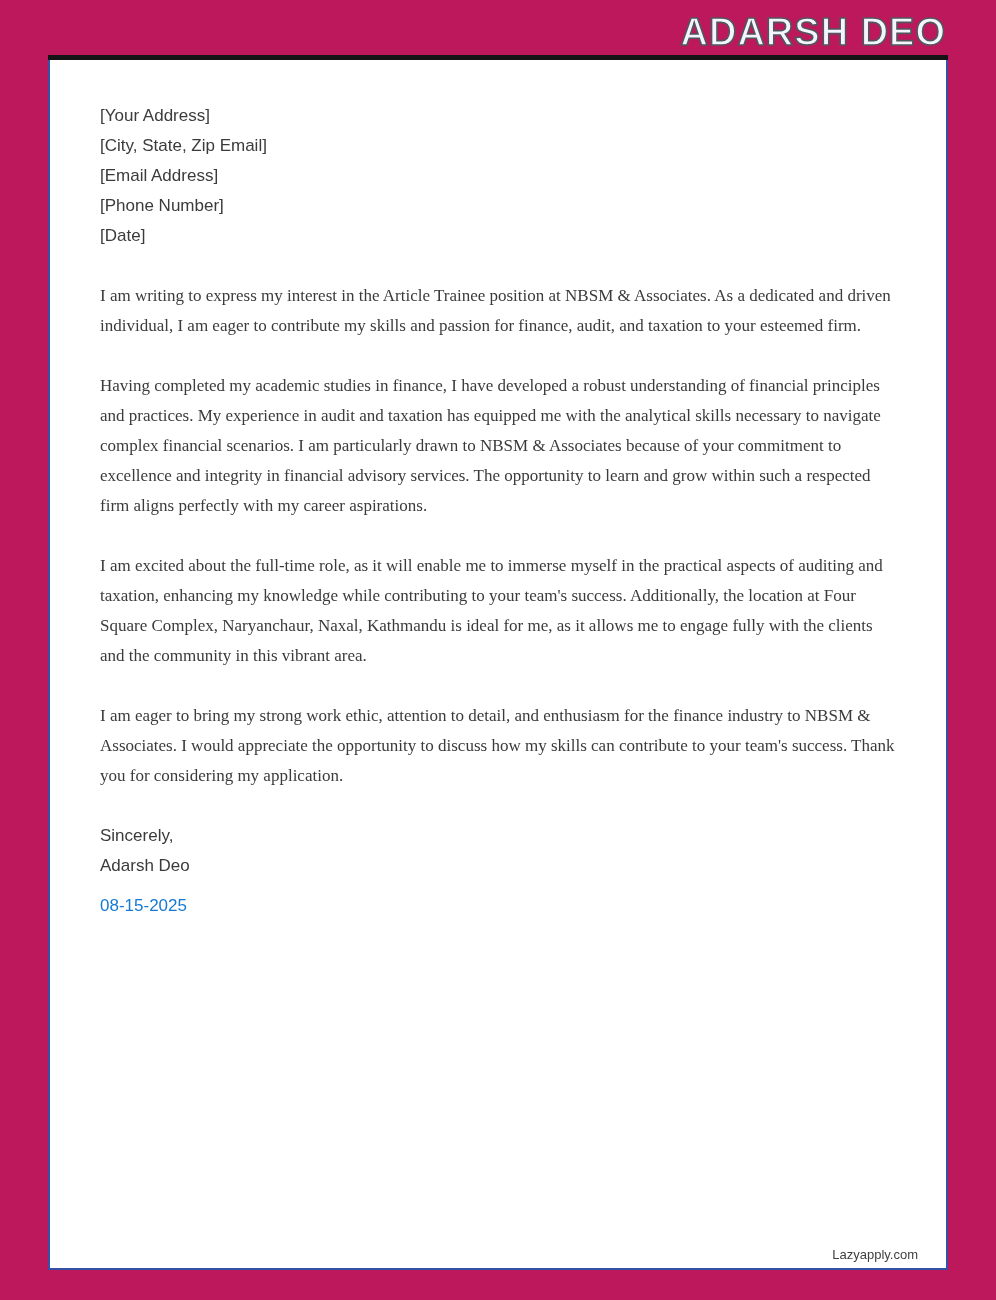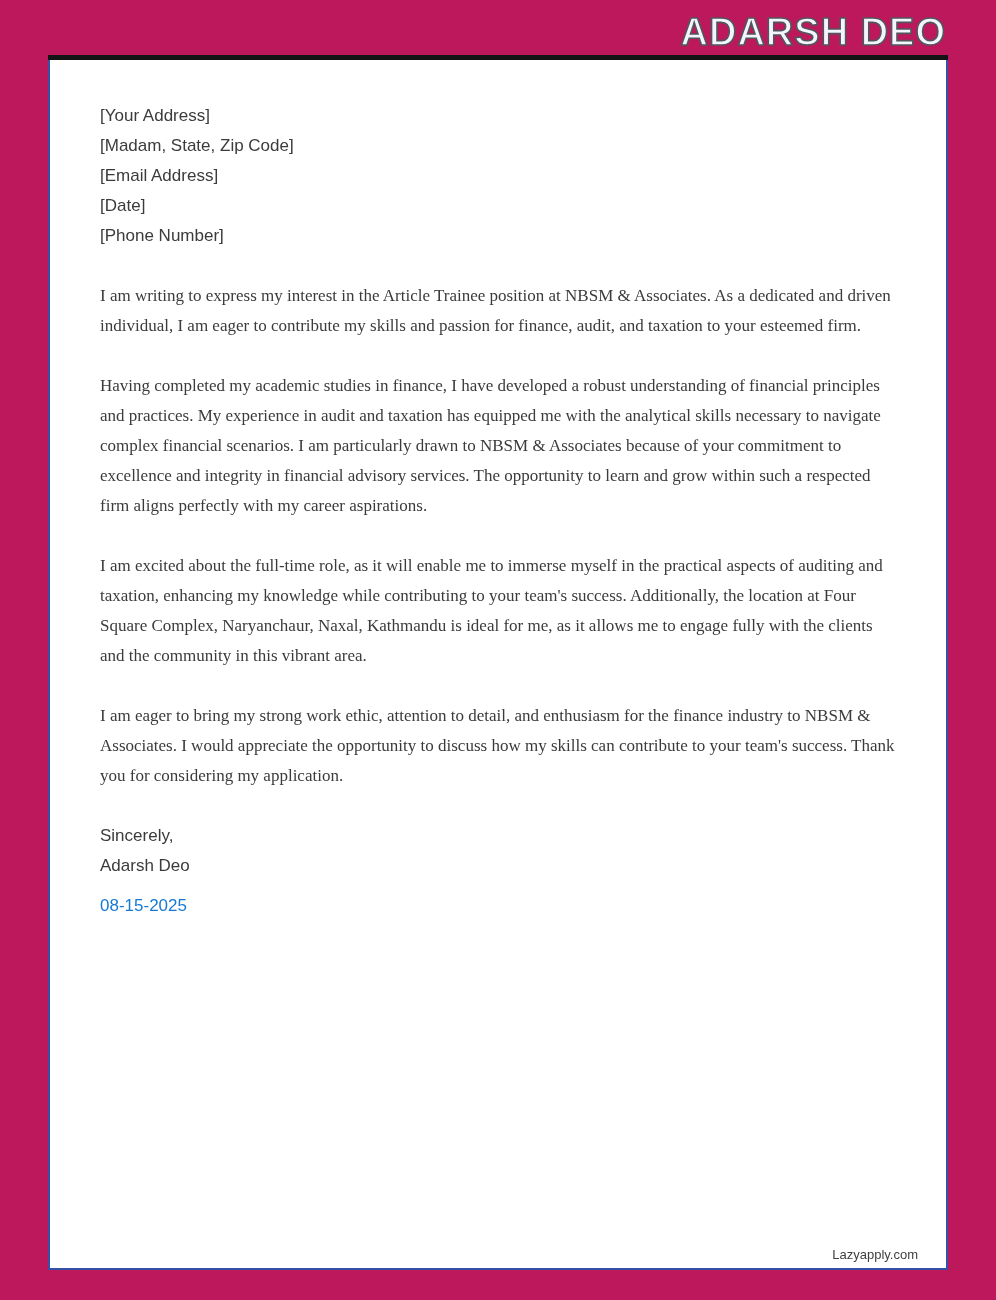--- a/index.html
+++ b/index.html
@@ -101,24 +101,24 @@
     <span class="applicant-name">ADARSH DEO</span>
   </div>
 
   <div class="top-bar"></div>
 
   <div class="page">
     <div class="letter">
 
       <div class="address-block">
         <div class="line">[Your Address]</div>
-        <div class="line">[Madam, State, Zip Code]</div>
+        <div class="line">[City, State, Zip Email]</div>
         <div class="line">[Email Address]</div>
+        <div class="line">[Phone Number]</div>
         <div class="line">[Date]</div>
-        <div class="line">[Phone Number]</div>
       </div>
 
 
       <p class="para">I am writing to express my interest in the Article Trainee position at NBSM &amp; Associates. As a dedicated and driven individual, I am eager to contribute my skills and passion for finance, audit, and taxation to your esteemed firm.</p>
       <p class="para">Having completed my academic studies in finance, I have developed a robust understanding of financial principles and practices. My experience in audit and taxation has equipped me with the analytical skills necessary to navigate complex financial scenarios. I am particularly drawn to NBSM &amp; Associates because of your commitment to excellence and integrity in financial advisory services. The opportunity to learn and grow within such a respected firm aligns perfectly with my career aspirations.</p>
       <p class="para">I am excited about the full-time role, as it will enable me to immerse myself in the practical aspects of auditing and taxation, enhancing my knowledge while contributing to your team's success. Additionally, the location at Four Square Complex, Naryanchaur, Naxal, Kathmandu is ideal for me, as it allows me to engage fully with the clients and the community in this vibrant area.</p>
       <p class="para">I am eager to bring my strong work ethic, attention to detail, and enthusiasm for the finance industry to NBSM &amp; Associates. I would appreciate the opportunity to discuss how my skills can contribute to your team's success. Thank you for considering my application.</p>
 
       <div class="closing-block">
         <div>Sincerely,</div>

